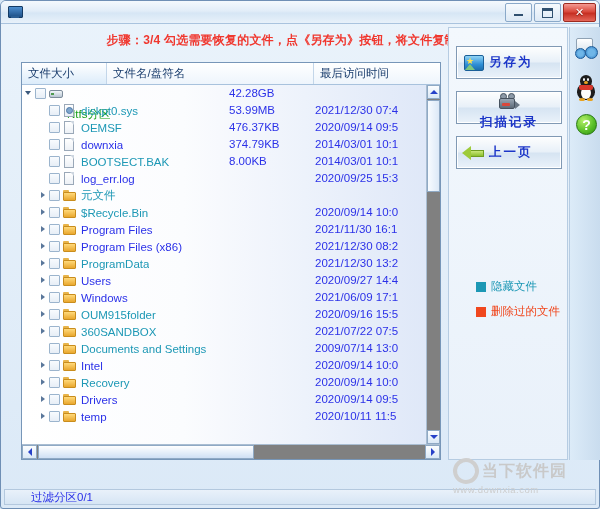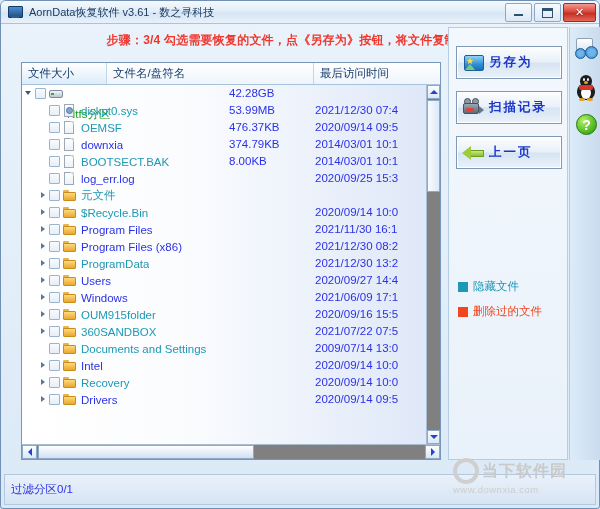--- a/index.html
+++ b/index.html
@@ -241,21 +241,21 @@
   .bi.back .shaft{
     position:absolute;left:9px;top:8px;width:14px;height:7px;
     background:linear-gradient(180deg,#c9e87a,#8cbf2f);border:1px solid #6f9e22;
     border-left:none;box-sizing:border-box;
   }
   .bi.back .head{
     position:absolute;left:1px;top:4px;width:0;height:0;
     border-right:9px solid #9ecb3a;border-top:7px solid transparent;border-bottom:7px solid transparent;
   }
   .legend{
-    position:absolute;left:9px;width:110px;display:flex;align-items:center;gap:5px;
+    position:absolute;left:27px;width:110px;display:flex;align-items:center;gap:5px;
   }
   .legend .sw{width:10px;height:10px;flex:0 0 auto;}
   .legend .lt{font-size:11.5px;}
   
   .rail{
     position:absolute;left:568px;top:26px;width:31px;height:433px;
     background:linear-gradient(90deg,#dcebf8,#c9dcee);
     border-left:1px solid #b6cce2;box-sizing:border-box;
   }
   .railicon{
@@ -296,24 +296,24 @@
   
   .ri-help .ball{
     position:absolute;left:3px;top:3px;width:21px;height:21px;border-radius:50%;
     background:radial-gradient(circle at 35% 30%,#b6f06a 0%,#5cc12a 55%,#2e8d10 100%);
     border:1px solid #26770d;box-sizing:border-box;
     display:flex;align-items:center;justify-content:center;
   }
   .ri-help .q{color:#fff;font-size:14px;font-weight:bold;line-height:1;}
   
   .statusbar{
-    position:absolute;left:3px;right:3px;bottom:3px;height:31px;
+    position:absolute;left:3px;right:3px;bottom:3px;height:16px;
     background:linear-gradient(180deg,#e9f1fa,#d6e5f4);
     border:1px solid #b3c8de;box-sizing:border-box;
-    display:flex;align-items:center;
+    display:flex;align-items:center;padding-left:20px;
   }
   .status-text{font-size:11.5px;color:#2b31e8;padding-left:6px;}
   
   .watermark{
     position:absolute;right:6px;bottom:8px;width:140px;height:42px;
     display:flex;flex-direction:column;align-items:flex-start;
     pointer-events:none;
   }
   .wm-top{display:flex;align-items:center;gap:3px;}
   .wm-o{
@@ -327,21 +327,20 @@
 </head>
 <body>
 
 <div class="window">
 
   <div class="titlebar">
     <div class="title-icon">
       <div class="scr"></div>
         <div class="base"></div>
     </div>
-    <div class="title-text">AornData恢复软件 v3.61   - 数之寻科技</div>
     <div class="winbtns">
       <div class="wb">
           <span class="m"></span>
         </div>
       <div class="wb">
           <span class="mx">
             <i></i>
           </span>
         </div>
       <div class="wb close">
@@ -582,20 +581,32 @@
           <span style="display: inline-block; width: 14px; flex: 0 0 auto;"></span>
           <span class="expander has"></span>
           <span class="cbox"></span>
           <span class="ico folder">
             <span class="tab"></span>
             <span class="body"></span>
           </span>
           <span class="nm">Drivers</span>
           <span class="cell-size"></span>
           <span class="cell-date">2020/09/14 09:5</span>
+        </div>
+        <div class="row rowabs">
+          <span style="display: inline-block; width: 14px; flex: 0 0 auto;"></span>
+          <span class="expander has"></span>
+          <span class="cbox"></span>
+          <span class="ico folder">
+            <span class="tab"></span>
+            <span class="body"></span>
+          </span>
+          <span class="nm">temp</span>
+          <span class="cell-size"></span>
+          <span class="cell-date">2020/10/11 11:5</span>
         </div>
       </div>
 
     <div class="vscroll">
       <div class="vs-btn top">
           <i class="ar"></i>
         </div>
       <div class="vs-thumb"></div>
       <div class="vs-btn bot">
           <i class="ar"></i>
@@ -617,21 +628,21 @@
 
     <div class="rbtn" style="top:18px;">
       <div class="bi saveas">
         <div class="pic"></div>
           <div class="star">★</div>
           <div class="hill"></div>
       </div>
       <div class="bl">另存为</div>
     </div>
 
-    <div class="rbtn" style="top:63px;">
+    <div class="rbtn" style="top:63px;flex-direction:column;">
       <div class="bi cam">
         <div class="reel1"></div>
           <div class="reel2"></div>
           <div class="body"></div>
         <div class="red"></div>
           <div class="lens"></div>
       </div>
       <div class="bl">扫描记录</div>
     </div>
 

